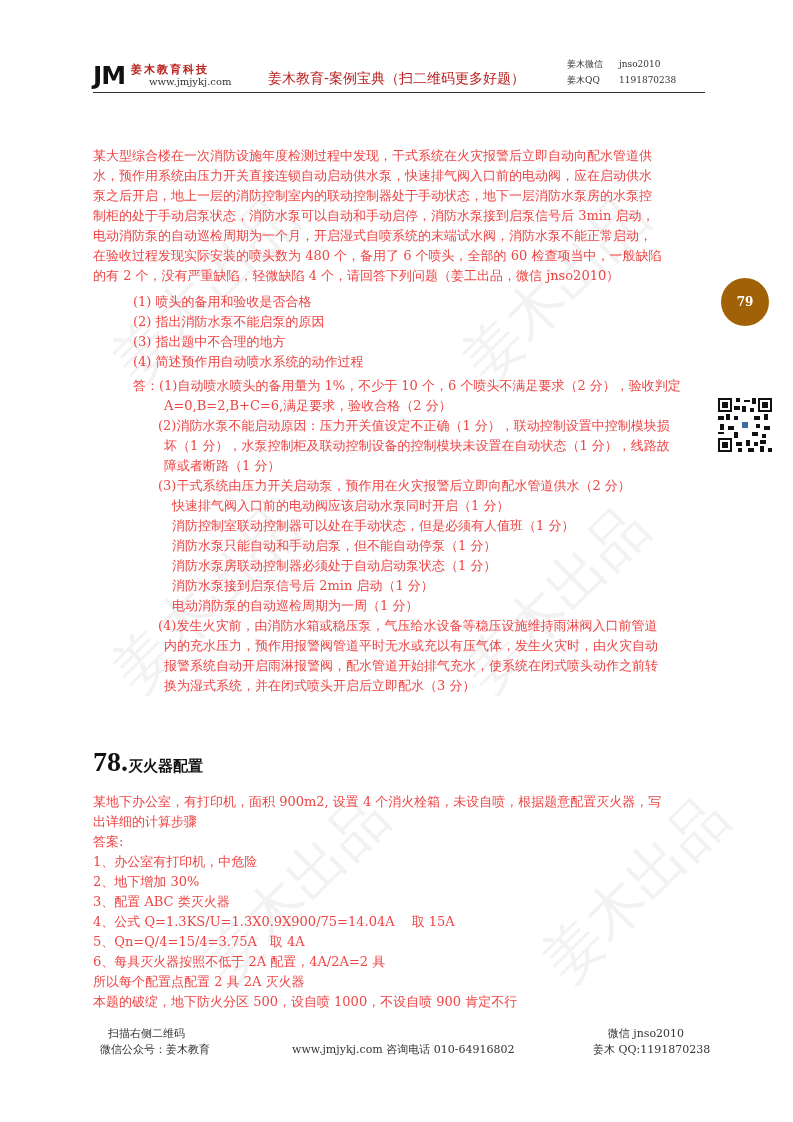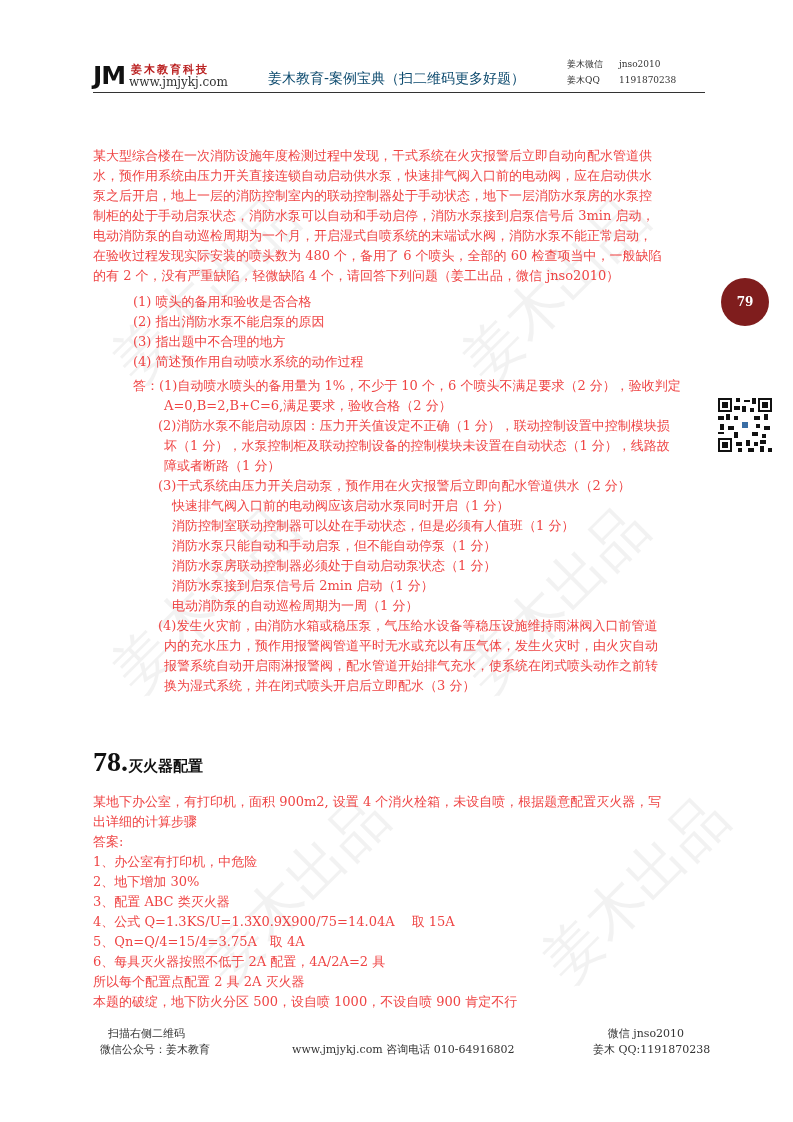--- a/index.html
+++ b/index.html
@@ -6,35 +6,35 @@
   body { width:793px; height:1122px; position:relative; overflow:hidden;
          font-family:"DejaVu Serif", "Liberation Serif", serif; color:#222; }
   .page { position:absolute; left:0; top:0; width:793px; height:1122px; }
 
   
   .hdr { position:absolute; left:93px; top:56px; width:622px; height:36px; }
   .hdr-line { position:absolute; left:93px; top:92px; width:612px; height:1px; background:#333; }
   .logo { position:absolute; left:0; top:8px; width:150px; height:26px; }
   .logo-jm { position:absolute; left:0; top:0; font-family:"DejaVu Sans", sans-serif; font-weight:bold; font-size:25px; color:#111; letter-spacing:-1px; line-height:24px; }
   .logo-cn { position:absolute; left:38px; top:0; font-size:11px; color:#b22; font-weight:bold; letter-spacing:2px; line-height:12px; }
-  .logo-url { position:absolute; left:36px; top:13px; font-size:12px; color:#333; line-height:10px; }
-  .hdr-title { position:absolute; left:175px; top:14px; font-family:"DejaVu Sans", sans-serif; font-size:14px; color:#0c4a6e; white-space:nowrap; }
+  .logo-url { position:absolute; left:56px; top:13px; font-size:10px; color:#333; line-height:10px; }
+  .hdr-title { position:absolute; left:175px; top:14px; font-family:"DejaVu Sans", sans-serif; font-size:14px; color:#b91c1c; white-space:nowrap; }
   .hdr-contact { position:absolute; left:474px; top:0; font-size:9px; color:#333; line-height:16px; }
   .hdr-contact .lbl { display:inline-block; width:52px; }
 
   
   .q-title { position:absolute; left:93px; white-space:nowrap; }
   .q-num { font-family:"Liberation Serif", serif; font-weight:bold; font-size:28px; color:#111; }
   .q-text { font-family:"DejaVu Sans", sans-serif; font-size:15px; font-weight:bold; color:#111; }
 
   .para { position:absolute; font-size:13px; line-height:20px; color:#ef4444; }
   .line { white-space:nowrap; }
 
   
-  .page-badge { position:absolute; left:721px; top:278px; width:48px; height:48px; border-radius:50%; background:#7f1d1d; color:#fff; font-weight:bold; font-size:12px; text-align:center; line-height:48px; }
+  .page-badge { position:absolute; left:721px; top:278px; width:48px; height:48px; border-radius:50%; background:#a16207; color:#fff; font-weight:bold; font-size:12px; text-align:center; line-height:48px; }
   .qr { position:absolute; left:716px; top:396px; width:58px; height:58px; background:#fff; }
 
   
   .wm { position:absolute; font-family:"DejaVu Sans", sans-serif; font-size:58px; color:rgba(0,0,0,0.05); transform:rotate(-45deg); white-space:nowrap; pointer-events:none; }
 
   
   .ftr { position:absolute; font-size:11px; line-height:16px; color:#333; white-space:nowrap; }
 </style>
 </head>
 <body>

